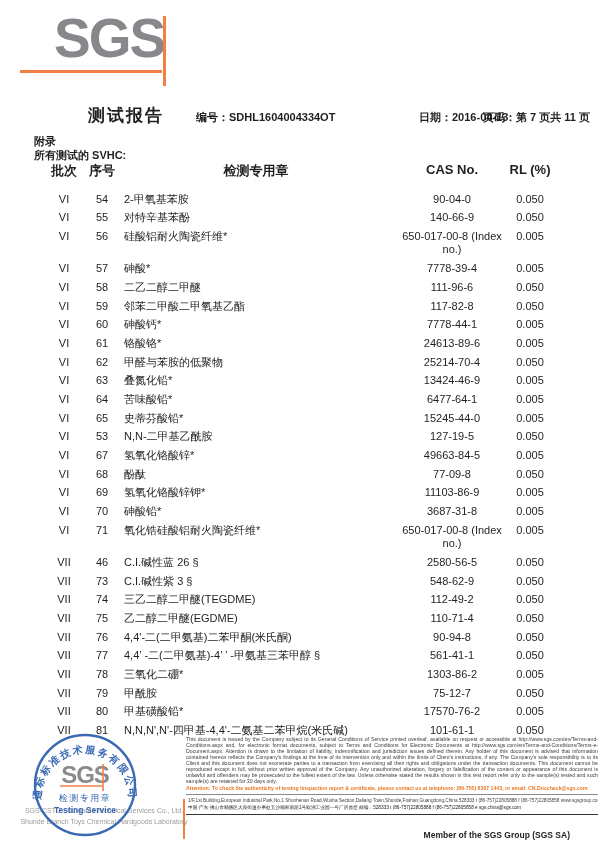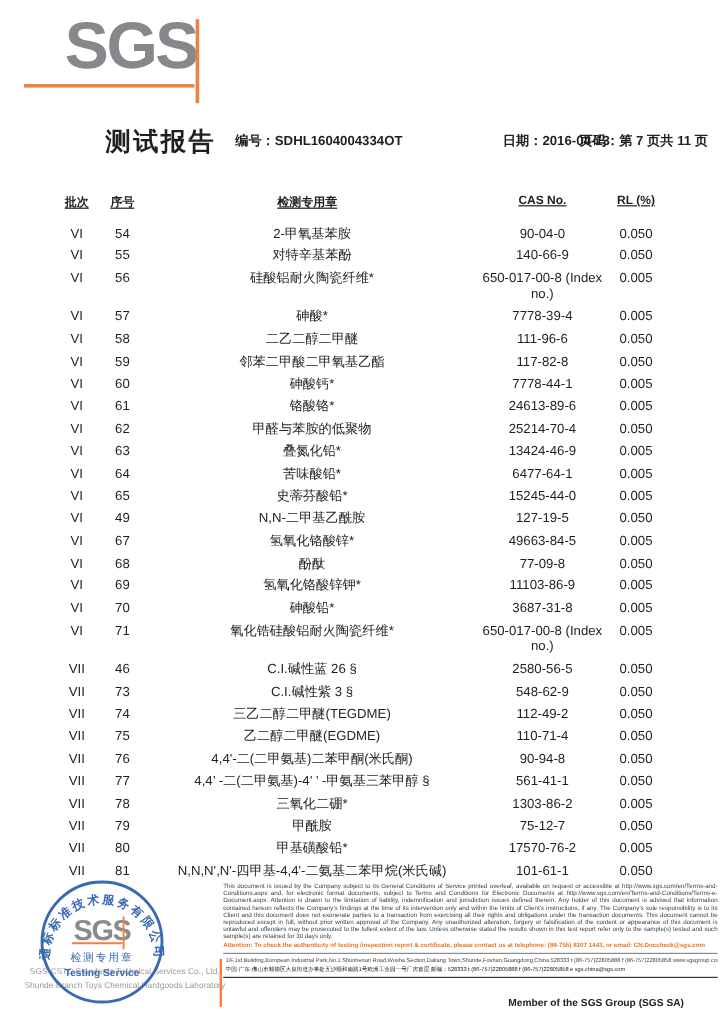--- a/index.html
+++ b/index.html
@@ -7,35 +7,35 @@
         font-family:"Liberation Sans","DejaVu Sans",sans-serif;color:#1f1f1f;}
 
   
   .logo{position:absolute;left:20px;top:8px;width:170px;height:86px;}
   .logo .sgs{position:absolute;left:34px;top:0px;font-size:55px;font-weight:bold;
              color:#87888c;letter-spacing:-2px;line-height:60px;}
   .logo .hline{position:absolute;left:0px;top:62px;width:142px;height:2.5px;background:#f08144;}
   .logo .vline{position:absolute;left:143px;top:8px;width:2.5px;height:70px;background:#f08144;}
 
   
-  .doc-title{position:absolute;left:88px;top:104px;font-size:21px;font-weight:bold;letter-spacing:2px;}
+  .doc-title{position:absolute;left:88px;top:104px;font-size:17px;font-weight:bold;letter-spacing:2px;}
   .meta{position:absolute;top:110px;font-size:11px;font-weight:bold;white-space:nowrap;}
   .meta-no{left:196px;}  .meta-date{left:374px;margin-left:45px;}  .meta-page{left:467px;margin-left:16px;}
 
   
   .appendix{position:absolute;left:34px;top:134px;font-size:11px;font-weight:bold;line-height:14px;}
 
   
   .tbl-wrap{position:absolute;left:40px;top:162px;width:520px;}
   table{border-collapse:collapse;width:512px;table-layout:fixed;}
   col.c-batch{width:48px;} col.c-no{width:28px;} col.c-name{width:280px;}
   col.c-cas{width:112px;}  col.c-rl{width:44px;}
-  th{font-size:10px;font-weight:bold;padding:0 0 10px 0;vertical-align:top;text-decoration:underline;}
+  th{font-size:13px;font-weight:bold;padding:0 0 10px 0;vertical-align:top;}
   td{font-size:11px;font-weight:normal;padding:2.6px 0;line-height:13.5px;vertical-align:top;}
-  .t-c{text-align:center;} .t-l{text-align:center;padding-left:8px;}
+  .t-c{text-align:center;} .t-l{text-align:left;padding-left:8px;}
 
   
   .stamp-co{position:absolute;left:6px;top:805px;width:196px;text-align:center;
             font-size:7px;line-height:11px;color:#9b9b9b;z-index:1;}
   .stamp{position:absolute;left:22px;top:731px;z-index:2;}
 
   .footer-right{position:absolute;left:186px;top:736px;width:412px;}
   .legal{font-size:5.2px;line-height:6.05px;color:#3d3d3d;text-align:justify;margin:0;}
   .attention{font-size:5.2px;line-height:6.2px;color:#e87722;font-weight:bold;margin:1px 0 0 0;}
   .addresses{margin-top:2px;border-top:0.8px solid #8a8a8a;border-bottom:1.8px solid #333;
@@ -54,20 +54,24 @@
     <span class="sgs">SGS</span>
     <div class="hline"></div>
     <div class="vline"></div>
   </div>
 
   <div class="doc-title">测试报告</div>
   <div class="meta meta-no"><span>编号：</span><span>SDHL1604004334OT</span></div>
   <div class="meta meta-date"><span>日期：</span><span>2016-04-13</span></div>
   <div class="meta meta-page"><span>页码：</span><span>第 7 页共 11 页</span></div>
 
+  <div class="appendix">
+    <div>附录</div>
+    <div>所有测试的 SVHC:</div>
+  </div>
 
   <div class="tbl-wrap">
     <table>
       <colgroup>
         <col class="c-batch">
           <col class="c-no">
           <col class="c-name">
           <col class="c-cas">
           <col class="c-rl">
       </colgroup>
@@ -160,21 +164,21 @@
           </tr>
           <tr>
             <td class="t-c">VI</td>
             <td class="t-c">65</td>
             <td class="t-l">史蒂芬酸铅*</td>
             <td class="t-c">15245-44-0</td>
             <td class="t-c">0.005</td>
           </tr>
           <tr>
             <td class="t-c">VI</td>
-            <td class="t-c">49</td>
+            <td class="t-c">53</td>
             <td class="t-l">N,N-二甲基乙酰胺</td>
             <td class="t-c">127-19-5</td>
             <td class="t-c">0.050</td>
           </tr>
           <tr>
             <td class="t-c">VI</td>
             <td class="t-c">67</td>
             <td class="t-l">氢氧化铬酸锌*</td>
             <td class="t-c">49663-84-5</td>
             <td class="t-c">0.005</td>

